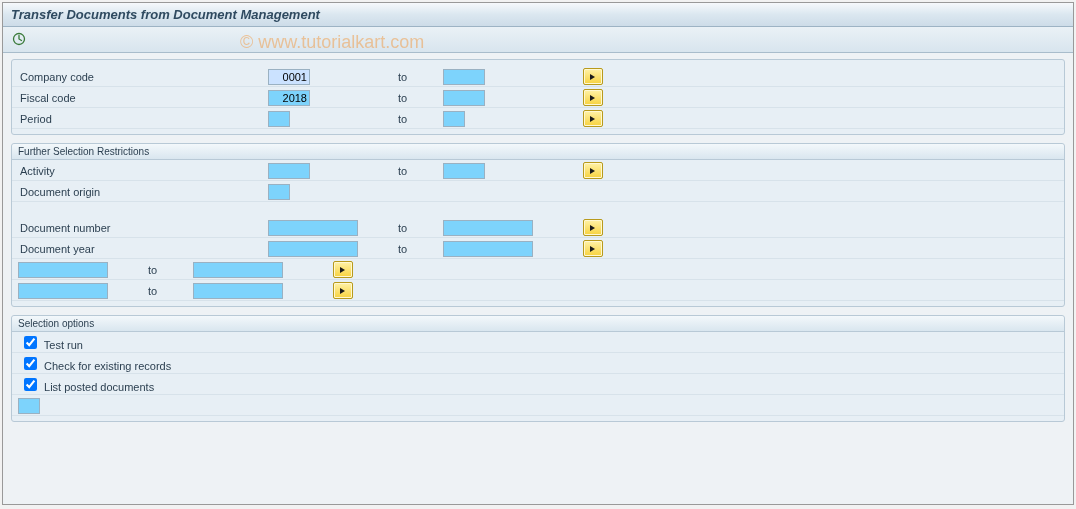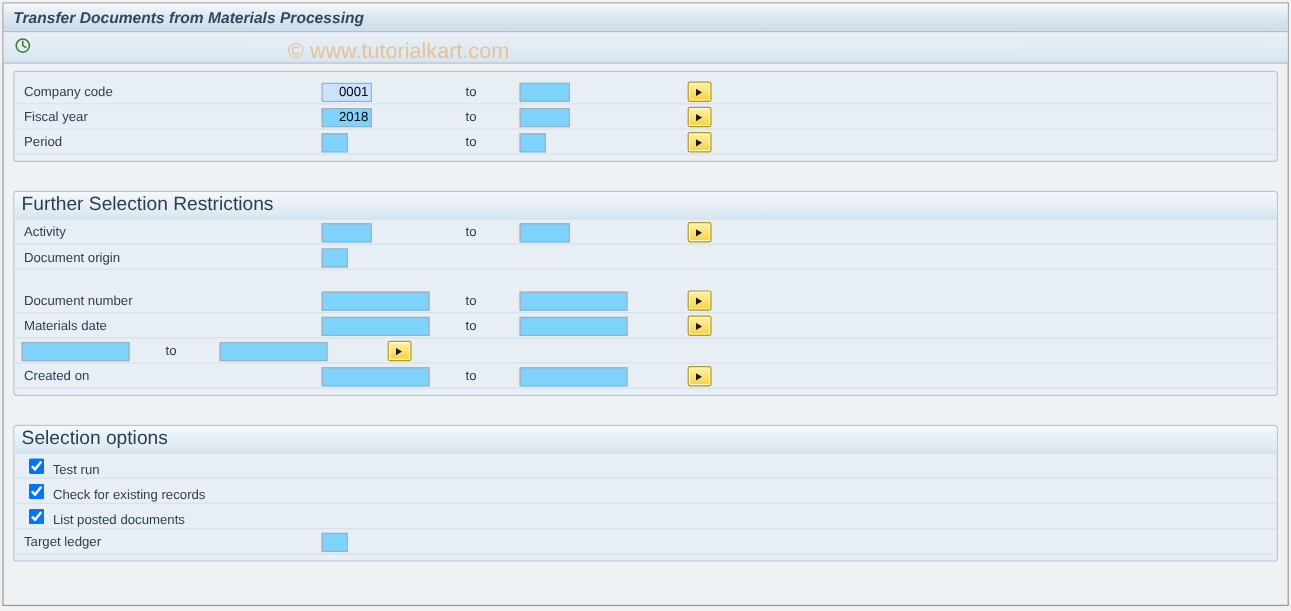--- a/index.html
+++ b/index.html
@@ -46,48 +46,48 @@
     justify-content: center;
     cursor: pointer;
   }
   .clock-icon svg { width:14px; height:14px; }
   .content {
     padding: 6px 8px;
   }
   .groupbox {
     border: 1px solid #b8c9d6;
     background: #e7eff5;
-    margin-bottom: 24px;
+    margin-bottom: 8px;
     padding-bottom: 4px;
     border-radius: 3px;
     position: relative;
   }
   .group-title {
     background: linear-gradient(to bottom, #f3f8fb, #d9e6ef);
     border-bottom: 1px solid #b8c9d6;
     padding: 2px 6px;
-    font-size: 16px;
+    font-size: 10px;
     color: #2b3f50;
     border-radius: 3px 3px 0 0;
   }
   .row {
     display: flex;
     align-items: center;
     height: 20px;
     margin: 1px 0;
     border-bottom: 1px solid #d7e2ea;
     padding: 0 6px;
   }
   .row.noline { border-bottom: none; }
   .lbl {
     width: 250px;
     padding-left: 2px;
     color: #2b3f50;
   }
-  .fromcell { width: 120px; }
+  .fromcell { width: 130px; }
   .tocelllabel { width: 45px; text-align:left; color:#2b3f50; }
   .tocell { width: 140px; }
   .btncell { width: 40px; }
   input.sapin {
     font-family: inherit;
     font-size: 11px;
     border: 1px solid #9ab1c2;
     background: #7dd3fc;
     padding: 1px 2px;
     height: 16px;
@@ -119,21 +119,21 @@
     opacity:0.55;
     pointer-events:none;
     text-align:center;
   }
   .spacer6 { height:6px; }
 </style>
 </head>
 <body>
 
 <div class="window">
-  <div class="titlebar">Transfer Documents from Materials Processing</div>
+  <div class="titlebar">Transfer Documents from Document Management</div>
 
   <div class="toolbar">
     <span class="toolbar-btn">
       <span class="clock-icon">
         <svg viewBox="0 0 14 14">
             <circle cx="7" cy="7" r="5.5" fill="none" stroke="#3a7a3a" stroke-width="1.3"></circle>
             <path d="M7 3.5 V7 L9.5 8.5" stroke="#3a7a3a" stroke-width="1.3" fill="none" stroke-linecap="round"></path>
           </svg>
       </span>
     </span>
@@ -152,21 +152,21 @@
         <span class="tocelllabel">to</span>
         <span class="tocell"><input class="sapin w50r" value="" style=""></span>
         <span class="btncell"><span class="multi-btn">
               <svg viewBox="0 0 10 10">
                 <path d="M2 2 L7 5 L2 8 Z" fill="#1a1a1a"></path>
               </svg>
             </span></span>
       </div>
 
       <div class="row">
-        <span class="lbl">Fiscal year</span>
+        <span class="lbl">Fiscal code</span>
         <span class="fromcell"><input class="sapin w50r" value="2018" style=""></span>
         <span class="tocelllabel">to</span>
         <span class="tocell"><input class="sapin w50r" value="" style=""></span>
         <span class="btncell"><span class="multi-btn">
               <svg viewBox="0 0 10 10">
                 <path d="M2 2 L7 5 L2 8 Z" fill="#1a1a1a"></path>
               </svg>
             </span></span>
       </div>
 
@@ -214,44 +214,43 @@
         <span class="tocelllabel">to</span>
         <span class="tocell"><input class="sapin w100" value="" style=""></span>
         <span class="btncell"><span class="multi-btn">
               <svg viewBox="0 0 10 10">
                 <path d="M2 2 L7 5 L2 8 Z" fill="#1a1a1a"></path>
               </svg>
             </span></span>
       </div>
 
       <div class="row">
-        <span class="lbl">Materials date</span>
-        <span class="fromcell"><input class="sapin w100" value="" style=""></span>
-        <span class="tocelllabel">to</span>
-        <span class="tocell"><input class="sapin w100" value="" style=""></span>
-        <span class="btncell"><span class="multi-btn">
-              <svg viewBox="0 0 10 10">
-                <path d="M2 2 L7 5 L2 8 Z" fill="#1a1a1a"></path>
-              </svg>
-            </span></span>
-      </div>
-
-      <div class="row">
-        <span class="fromcell"><input class="sapin w100" value="" style=""></span>
-        <span class="tocelllabel">to</span>
-        <span class="tocell"><input class="sapin w100" value="" style=""></span>
-        <span class="btncell"><span class="multi-btn">
-              <svg viewBox="0 0 10 10">
-                <path d="M2 2 L7 5 L2 8 Z" fill="#1a1a1a"></path>
-              </svg>
-            </span></span>
-      </div>
-
-      <div class="row">
-        <span class="lbl">Created on</span>
+        <span class="lbl">Document year</span>
+        <span class="fromcell"><input class="sapin w100" value="" style=""></span>
+        <span class="tocelllabel">to</span>
+        <span class="tocell"><input class="sapin w100" value="" style=""></span>
+        <span class="btncell"><span class="multi-btn">
+              <svg viewBox="0 0 10 10">
+                <path d="M2 2 L7 5 L2 8 Z" fill="#1a1a1a"></path>
+              </svg>
+            </span></span>
+      </div>
+
+      <div class="row">
+        <span class="fromcell"><input class="sapin w100" value="" style=""></span>
+        <span class="tocelllabel">to</span>
+        <span class="tocell"><input class="sapin w100" value="" style=""></span>
+        <span class="btncell"><span class="multi-btn">
+              <svg viewBox="0 0 10 10">
+                <path d="M2 2 L7 5 L2 8 Z" fill="#1a1a1a"></path>
+              </svg>
+            </span></span>
+      </div>
+
+      <div class="row">
         <span class="fromcell"><input class="sapin w100" value="" style=""></span>
         <span class="tocelllabel">to</span>
         <span class="tocell"><input class="sapin w100" value="" style=""></span>
         <span class="btncell"><span class="multi-btn">
               <svg viewBox="0 0 10 10">
                 <path d="M2 2 L7 5 L2 8 Z" fill="#1a1a1a"></path>
               </svg>
             </span></span>
       </div>
     </div>
@@ -271,19 +270,18 @@
           <span>Check for existing records</span>
         </label>
       </div>
       <div class="row">
         <label class="lbl">
           <input type="checkbox" class="chk" checked="" style="">
           <span>List posted documents</span>
         </label>
       </div>
       <div class="row">
-        <span class="lbl">Target ledger</span>
         <span class="fromcell"><input class="sapin w28" value="" style=""></span>
       </div>
     </div>
 
   </div>
 </div>
 
 </body></html>

